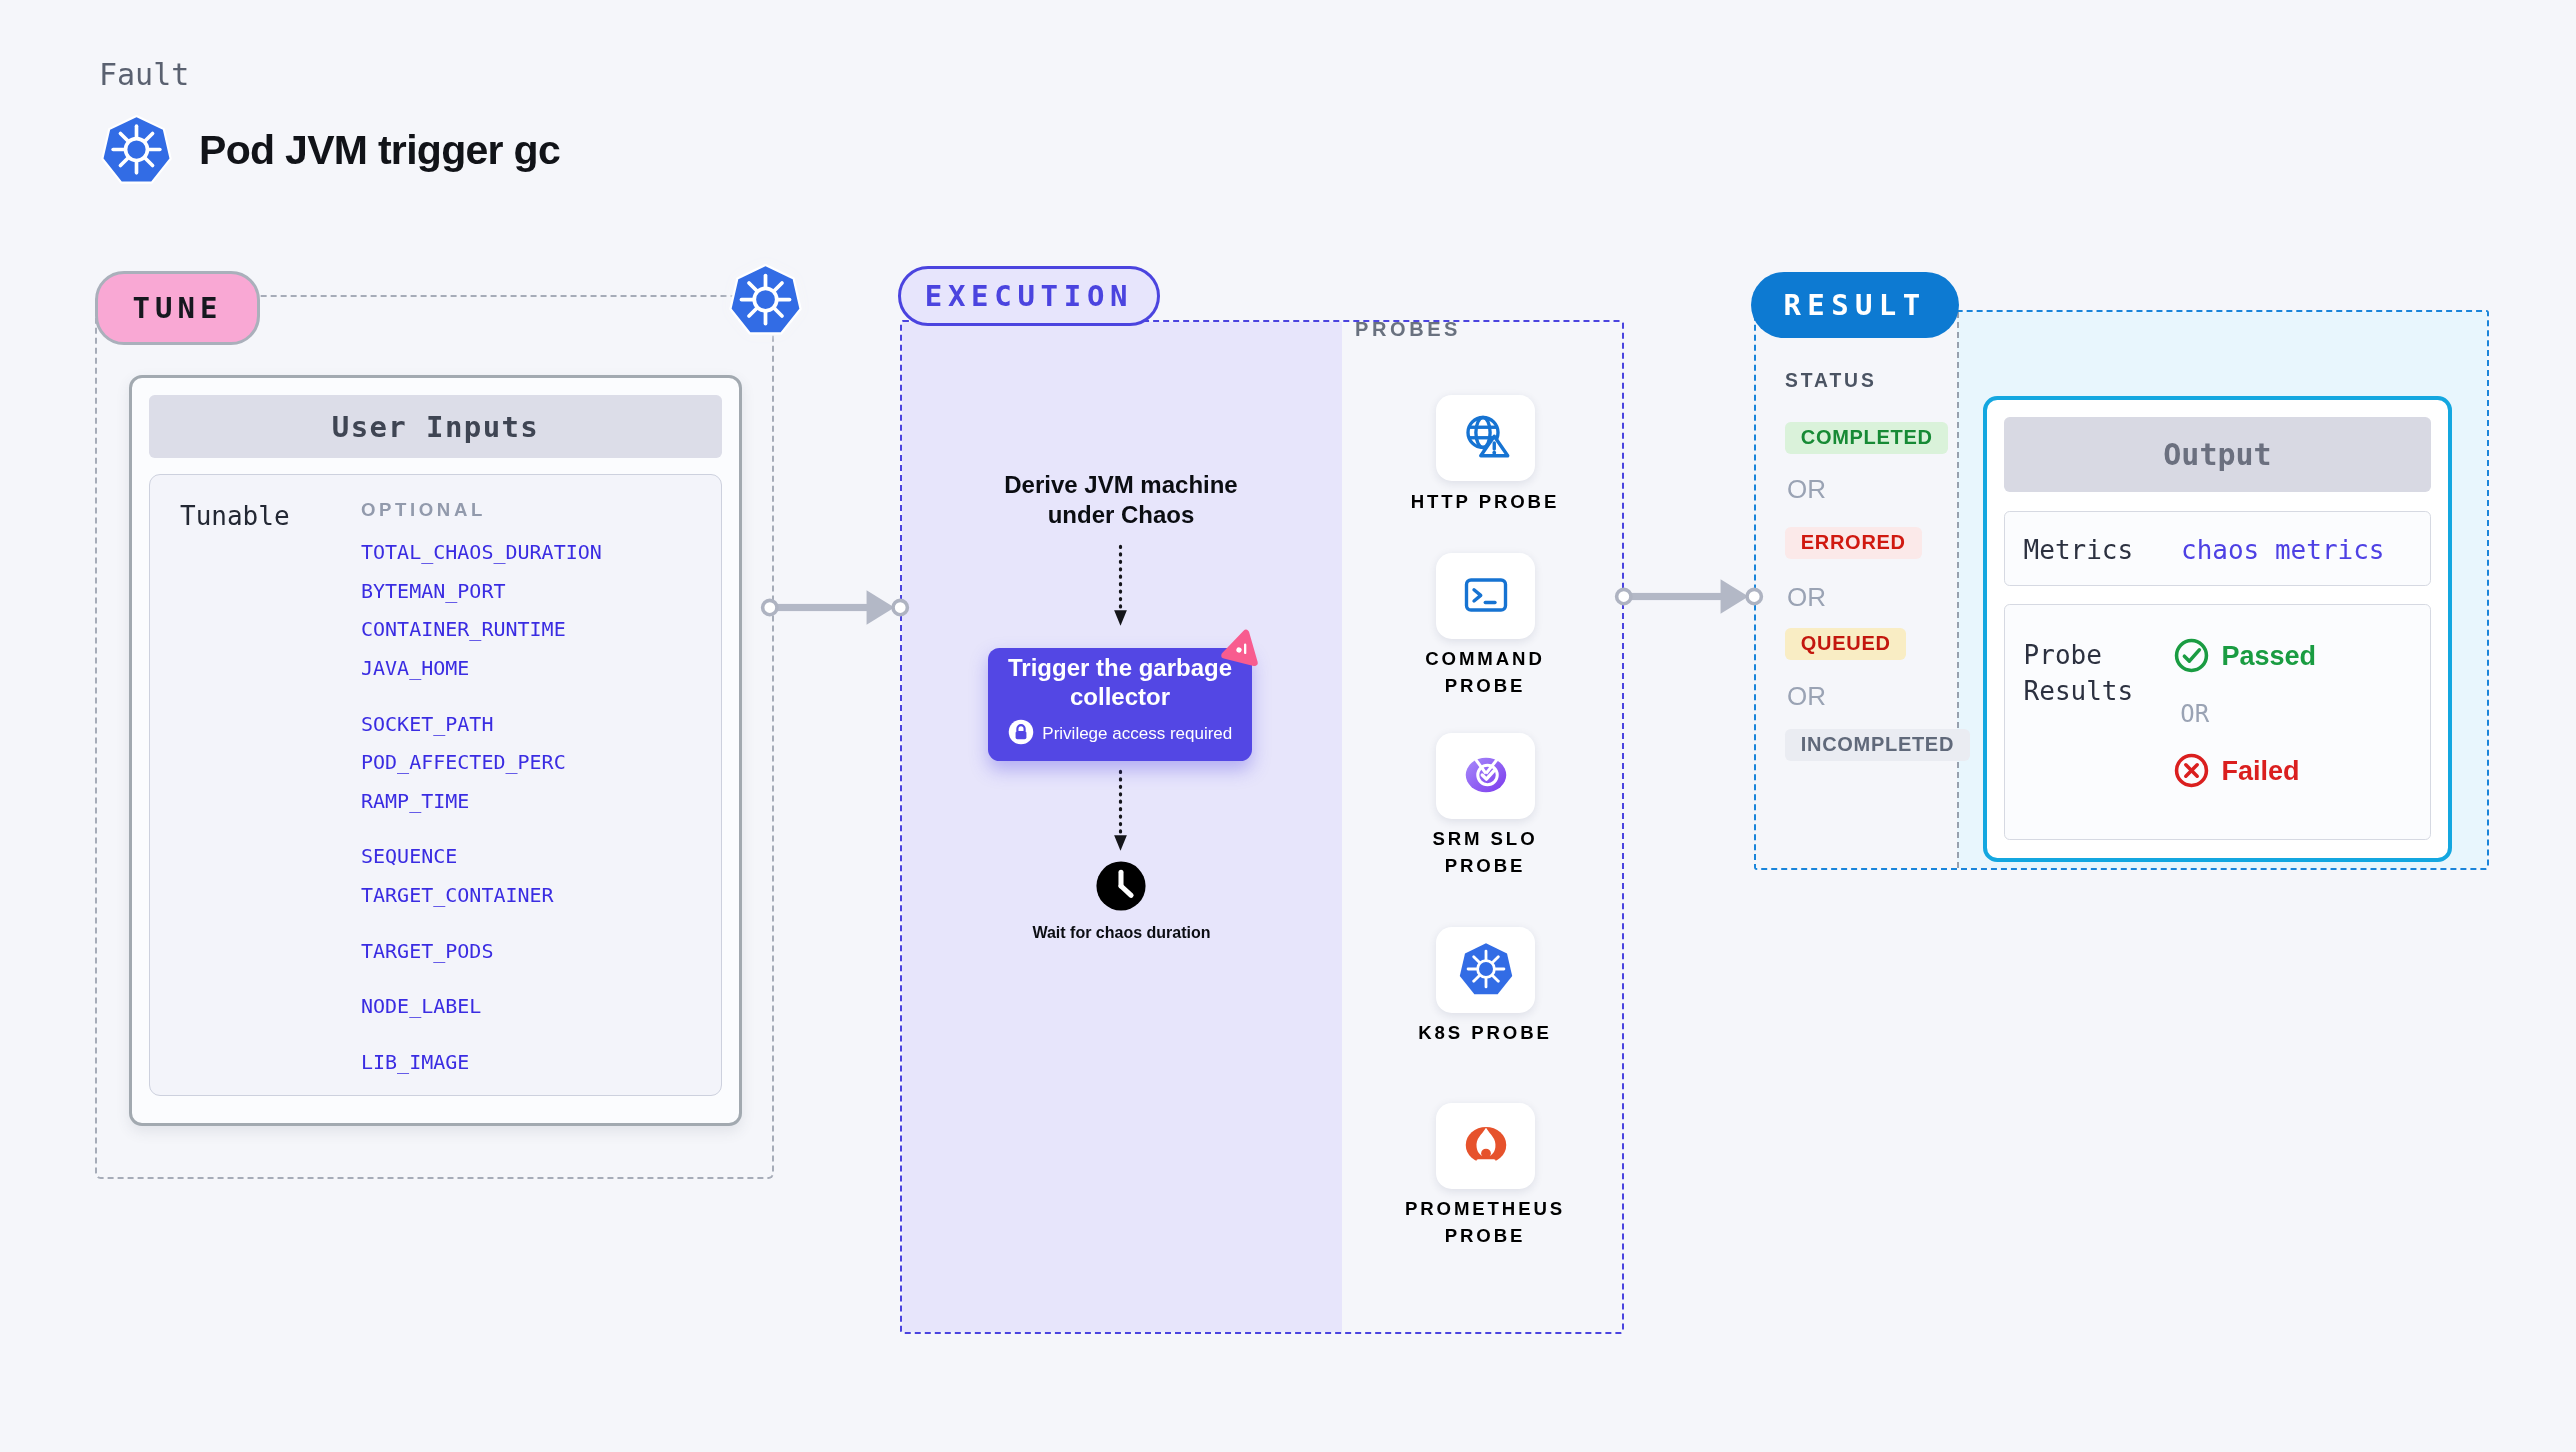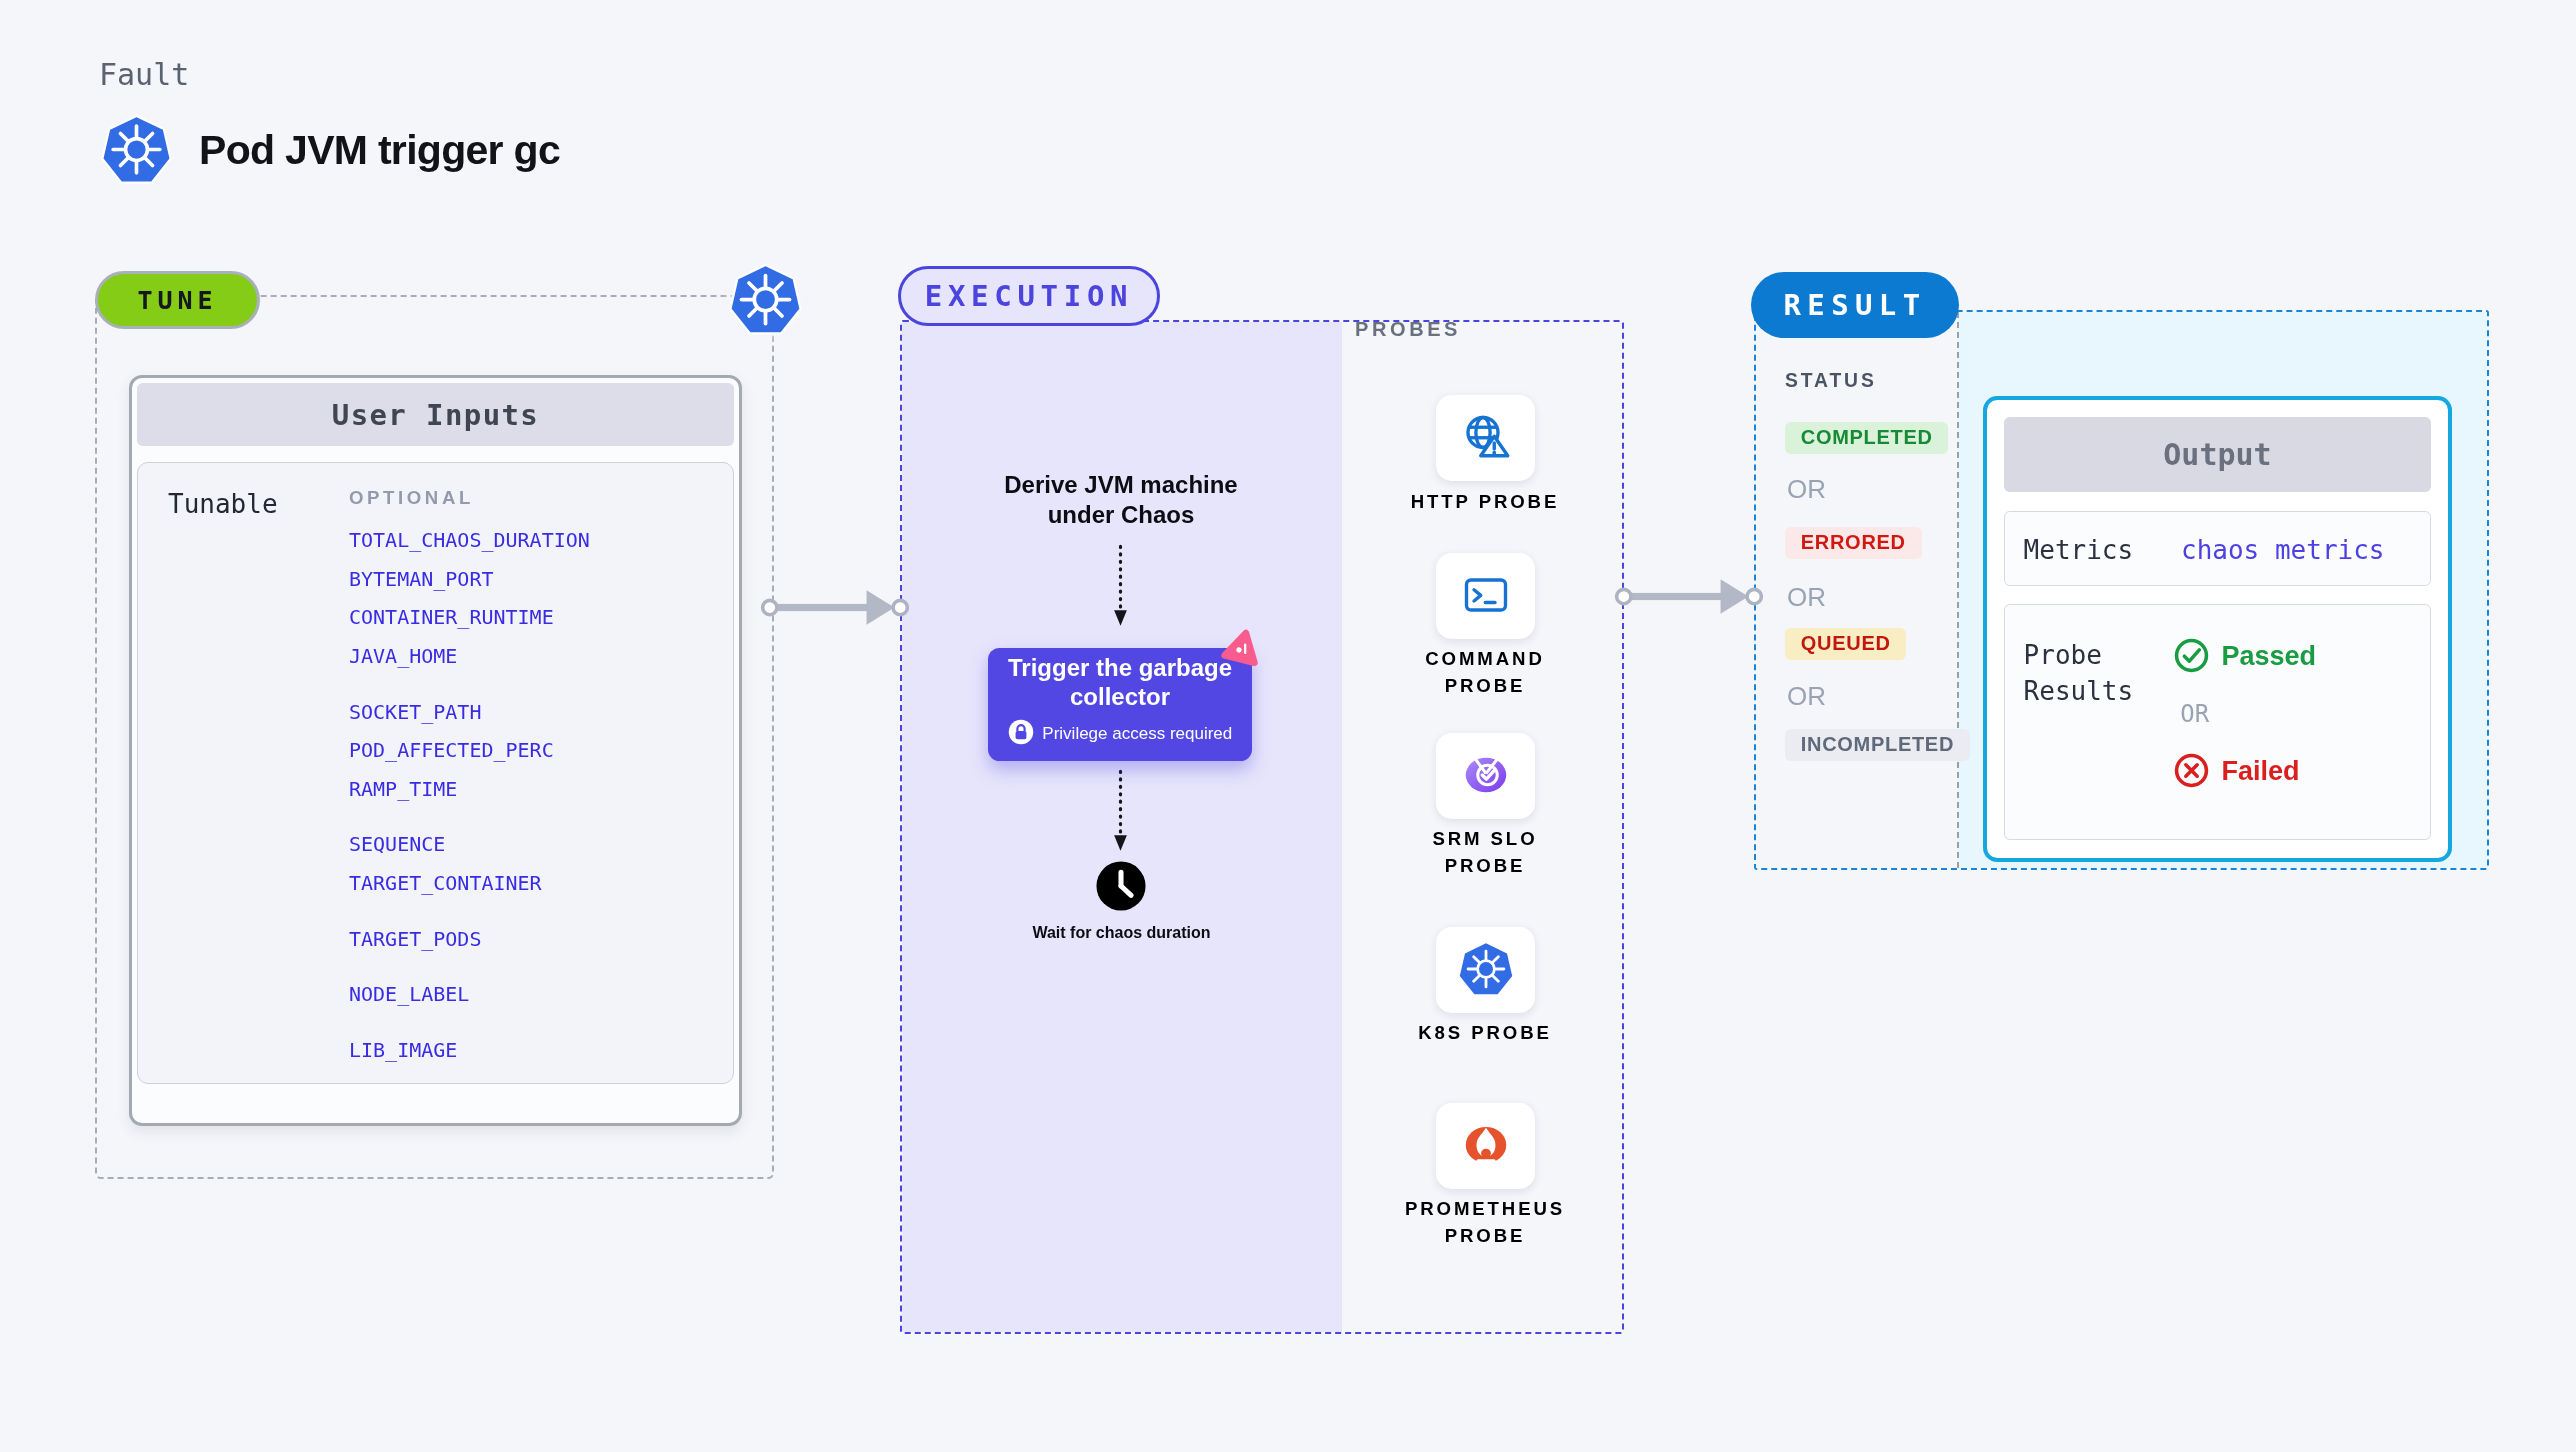--- a/index.html
+++ b/index.html
@@ -9,26 +9,26 @@
   .mono{font-family:"DejaVu Sans Mono",monospace;}
   .abs{position:absolute;}
 
   
   .kicker{left:99px;top:57px;font-size:30px;color:#5a6170;}
   .title-row{left:100px;top:113px;display:flex;align-items:center;gap:26px;}
   .page-title{font-size:41px;font-weight:800;letter-spacing:-0.7px;color:#111318;}
 
   
   .tune-box{left:95px;top:295px;width:679px;height:884px;border:2.9px dashed #a6acb8;border-radius:5.7px;}
-  .tune-pill{left:95px;top:271px;width:165px;height:58px;border-radius:29px;background:#84cc16;
+  .tune-pill{left:95px;top:271px;width:165px;height:74px;border-radius:29px;background:#f9a8d4;
              border:3.6px solid #aab0bb;display:flex;align-items:center;justify-content:center;
-             font-size:25px;font-weight:bold;letter-spacing:5px;z-index:5;}
+             font-size:29px;font-weight:bold;letter-spacing:5px;z-index:5;}
   .tune-k8s{left:728px;top:262px;z-index:5;filter:drop-shadow(0 0 5.7px #f5f6fa);}
   .ui-card{left:129px;top:375px;width:613px;height:751px;background:#fbfcfe;border:3.6px solid #a2a9b0;
-           border-radius:13px;padding:5px;box-shadow:0 5.7px 14.3px rgba(60,70,90,.10);}
+           border-radius:13px;padding:17px;box-shadow:0 5.7px 14.3px rgba(60,70,90,.10);}
   .ui-header{height:63px;background:#dcdde8;border-radius:5.7px;display:flex;align-items:center;justify-content:center;
              font-size:29px;font-weight:bold;color:#3f4553;letter-spacing:1.4px;}
   .ui-body{position:relative;margin-top:15.8px;height:622px;background:#f3f4fa;border:1.4px solid #cdd1de;border-radius:11px;}
   .tunable-label{position:absolute;left:30px;top:26px;font-size:26px;color:#232834;}
   .param-col{position:absolute;left:211px;top:24px;display:flex;flex-direction:column;gap:18.6px;}
   .optional-label{font-size:18.6px;font-weight:bold;letter-spacing:3.6px;color:#929aac;margin-bottom:2.9px;}
   .param{font-size:20px;color:#3a2ce2;line-height:1;}
   .param.g{margin-top:17px;}
 
   

